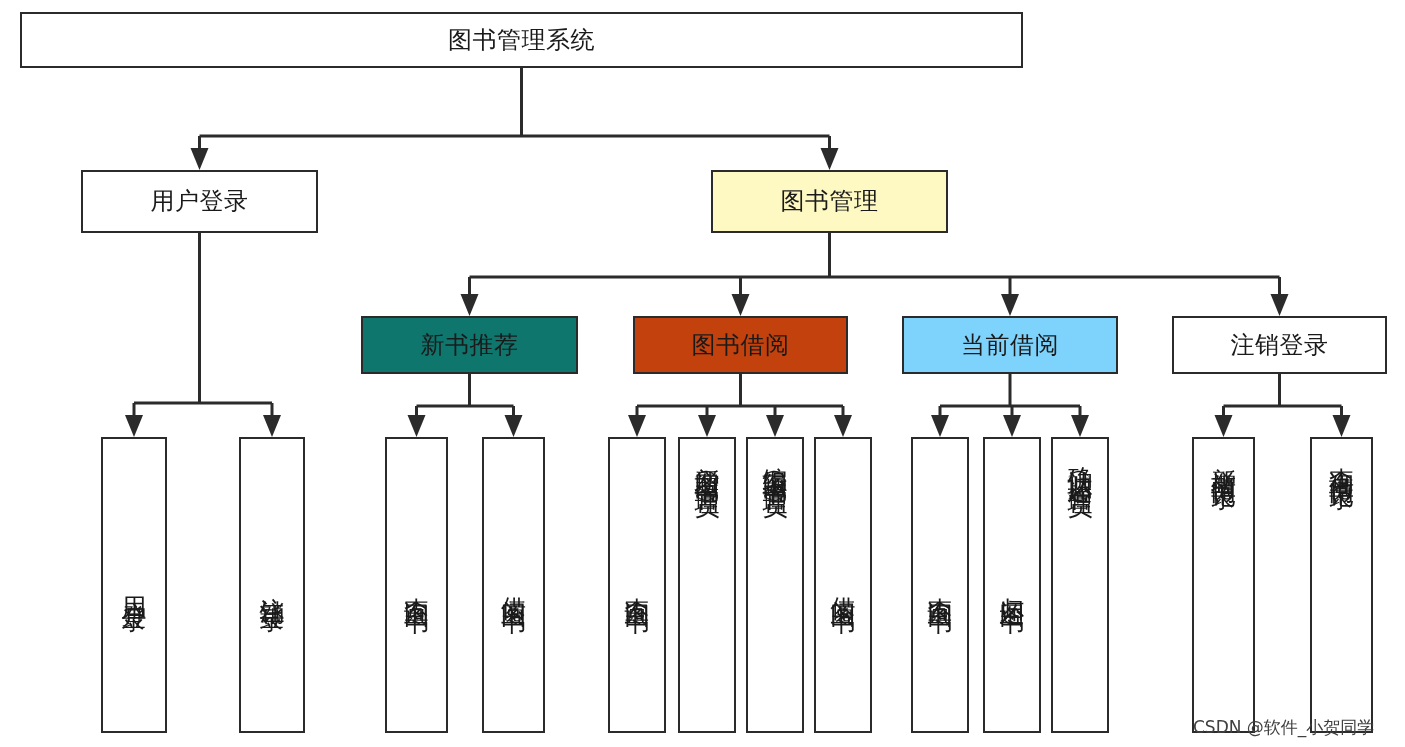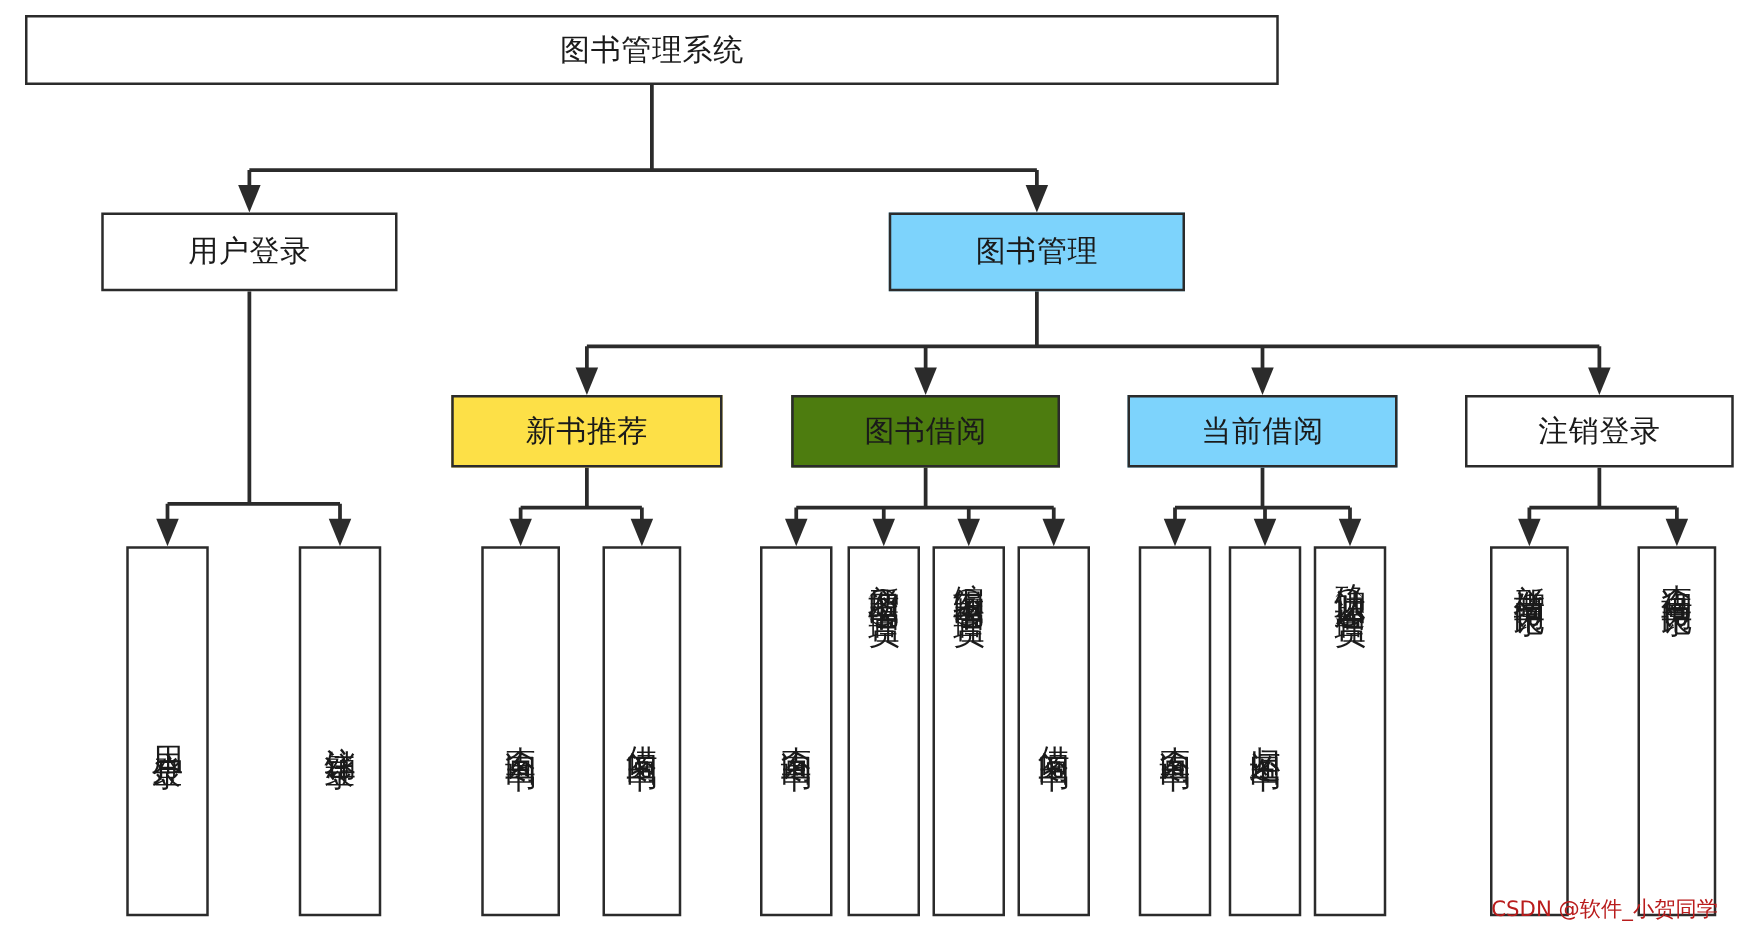--- a/index.html
+++ b/index.html
@@ -129,27 +129,27 @@
       <polygon points="1332.5,415 1350.5,415 1341.5,437" fill="#2b2b2b"></polygon>
     </svg>
 
   <div id="nodes-layer">
       <div class="node horiz" style="left: 20px; top: 12px; width: 1003px; height: 56px; border-color: rgb(43, 43, 43); background: rgb(255, 255, 255);">
         <span class="label" style="color: rgb(26, 26, 26);">图书管理系统</span>
       </div>
       <div class="node horiz" style="left: 81px; top: 170px; width: 237px; height: 63px; border-color: rgb(43, 43, 43); background: rgb(255, 255, 255);">
         <span class="label" style="color: rgb(26, 26, 26);">用户登录</span>
       </div>
-      <div class="node horiz" style="left: 711px; top: 170px; width: 237px; height: 63px; border-color: rgb(43, 43, 43); background: #7dd3fc;">
+      <div class="node horiz" style="left: 711px; top: 170px; width: 237px; height: 63px; border-color: rgb(43, 43, 43); background: #fef9c3;">
         <span class="label" style="color: rgb(26, 26, 26);">图书管理</span>
       </div>
-      <div class="node horiz" style="left: 361px; top: 316px; width: 217px; height: 58px; border-color: rgb(43, 43, 43); background: #fde047;">
+      <div class="node horiz" style="left: 361px; top: 316px; width: 217px; height: 58px; border-color: rgb(43, 43, 43); background: #0f766e;">
         <span class="label" style="color: rgb(26, 26, 26);">新书推荐</span>
       </div>
-      <div class="node horiz" style="left: 633px; top: 316px; width: 215px; height: 58px; border-color: rgb(43, 43, 43); background: #4d7c0f;">
+      <div class="node horiz" style="left: 633px; top: 316px; width: 215px; height: 58px; border-color: rgb(43, 43, 43); background: #c2410c;">
         <span class="label" style="color: rgb(26, 26, 26);">图书借阅</span>
       </div>
       <div class="node horiz" style="left: 902px; top: 316px; width: 216px; height: 58px; border-color: rgb(43, 43, 43); background: #7dd3fc;">
         <span class="label" style="color: rgb(26, 26, 26);">当前借阅</span>
       </div>
       <div class="node horiz" style="left: 1172px; top: 316px; width: 215px; height: 58px; border-color: rgb(43, 43, 43); background: rgb(255, 255, 255);">
         <span class="label" style="color: rgb(26, 26, 26);">注销登录</span>
       </div>
       <div class="node vert center-v" style="left: 101px; top: 437px; width: 66px; height: 296px; border-color: rgb(43, 43, 43); background: rgb(255, 255, 255);">
         <span class="label" style="color: rgb(26, 26, 26);">用户登录</span>
@@ -185,14 +185,14 @@
         <span class="label" style="color: rgb(26, 26, 26);">确认归还（管理员）</span>
       </div>
       <div class="node vert" style="left: 1192px; top: 437px; width: 63px; height: 296px; border-color: rgb(43, 43, 43); background: rgb(255, 255, 255);">
         <span class="label" style="color: rgb(26, 26, 26);">新增借阅记录</span>
       </div>
       <div class="node vert" style="left: 1310px; top: 437px; width: 63px; height: 296px; border-color: rgb(43, 43, 43); background: rgb(255, 255, 255);">
         <span class="label" style="color: rgb(26, 26, 26);">查询借阅记录</span>
       </div>
     </div>
 
-  <div id="watermark" style="left: 1193px; top: 716px; color: #b91c1c;">CSDN @软件_小贺同学</div>
+  <div id="watermark" style="left: 1193px; top: 716px; color: #404040;">CSDN @软件_小贺同学</div>
 </div>
 
 </body></html>

